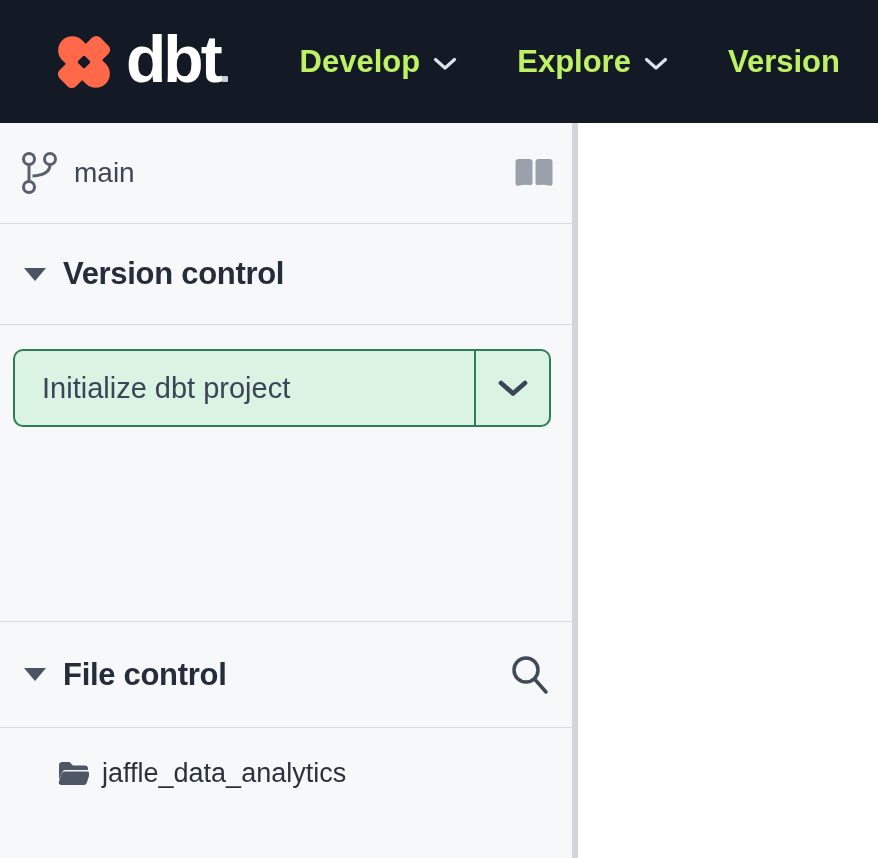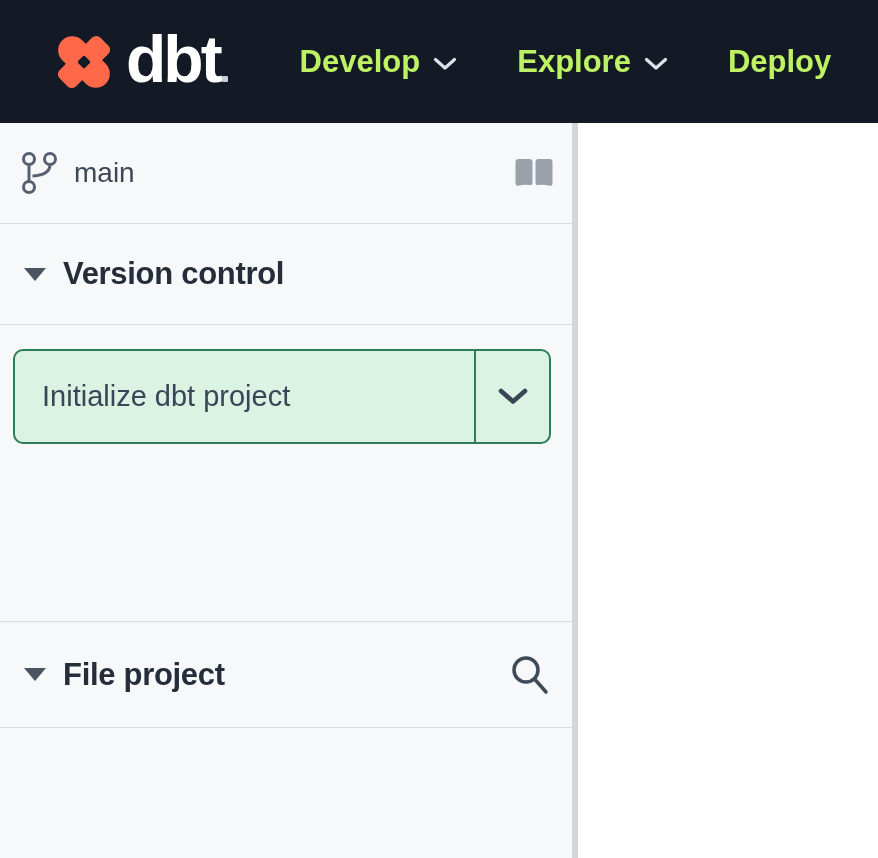--- a/index.html
+++ b/index.html
@@ -72,21 +72,21 @@
   }
   .section-title { font-size: 31px; font-weight: 700; color: #252d3b; letter-spacing: -0.3px; }
 
   
   .vc-body {
     height: 297px; flex: 0 0 297px;
     border-bottom: 1px solid #d8dbe0;
     padding: 24px 0 0 13px;
   }
   .split-button {
-    width: 538px; height: 95px;
+    width: 538px; height: 78px;
     background: #daf3e3;
     border: 2px solid #2e7d54;
     border-radius: 10px;
     display: flex; overflow: hidden;
   }
   .split-main {
     flex: 1; border: none; background: transparent;
     display: flex; align-items: center;
     padding-left: 27px; text-align: left;
     font-family: "Liberation Sans", sans-serif;
@@ -130,21 +130,21 @@
           <path d="M2.5 2.5 L12 11 L21.5 2.5"></path>
         </svg>
       </div>
       <div class="nav-item">
         <span>Explore</span>
         <svg class="nav-chevron" width="24" height="14" viewBox="0 0 24 14" fill="none" stroke="#dde1e8" stroke-width="3.2" stroke-linecap="round" stroke-linejoin="round">
           <path d="M2.5 2.5 L12 11 L21.5 2.5"></path>
         </svg>
       </div>
       <div class="nav-item">
-        <span>Deploy</span>
+        <span>Version</span>
       </div>
     </nav>
   </header>
 
   <div class="layout">
 
     <aside class="sidebar">
 
       <div class="branch-row">
         <svg width="38" height="48" viewBox="0 0 38 48" fill="none" stroke="#566070" stroke-width="3">
@@ -175,30 +175,39 @@
           <button class="split-chevron">
             <svg width="30" height="17" viewBox="0 0 30 17" fill="none" stroke="#3a4557" stroke-width="4.6" stroke-linecap="round" stroke-linejoin="round">
               <path d="M3 3 L15 13.5 L27 3"></path>
             </svg>
           </button>
         </div>
       </div>
 
       <div class="section-header fe">
         <span class="caret"></span>
-        <span class="section-title">File project</span>
+        <span class="section-title">File control</span>
         <span class="spacer"></span>
         <button class="icon-btn">
           <svg width="40" height="42" viewBox="0 0 40 42" fill="none" stroke="#3f4a59" stroke-width="3.5" stroke-linecap="round">
             <circle cx="17" cy="16" r="12"></circle>
             <path d="M26 25.5 L37 38"></path>
           </svg>
         </button>
       </div>
 
+      <div class="file-tree">
+        <div class="file-row">
+          <svg width="32" height="27" viewBox="0 0 32 27" fill="#4d5765">
+            <path d="M2 5 c0 -1.7 1.3 -3 3 -3 h7.5 l3.5 3.5 h12 c1.7 0 3 1.3 3 3 v1.5 H8.5 c-1.6 0 -3 1 -3.5 2.6 L2 20 z"></path>
+            <path d="M8.5 11.5 h21.5 c1.9 0 3 1.4 2.4 3.2 l-2.6 8 c-0.5 1.6 -1.8 2.3 -3.4 2.3 H4.3 c-1.9 0 -3 -1.4 -2.4 -3.2 l2.7 -8 c0.5 -1.5 1.8 -2.3 3.4 -2.3 z"></path>
+          </svg>
+          <span class="file-name">jaffle_data_analytics</span>
+        </div>
+      </div>
 
     </aside>
 
     <div class="gutter"></div>
 
     <main class="main-pane"></main>
 
   </div>
 </div>
 

